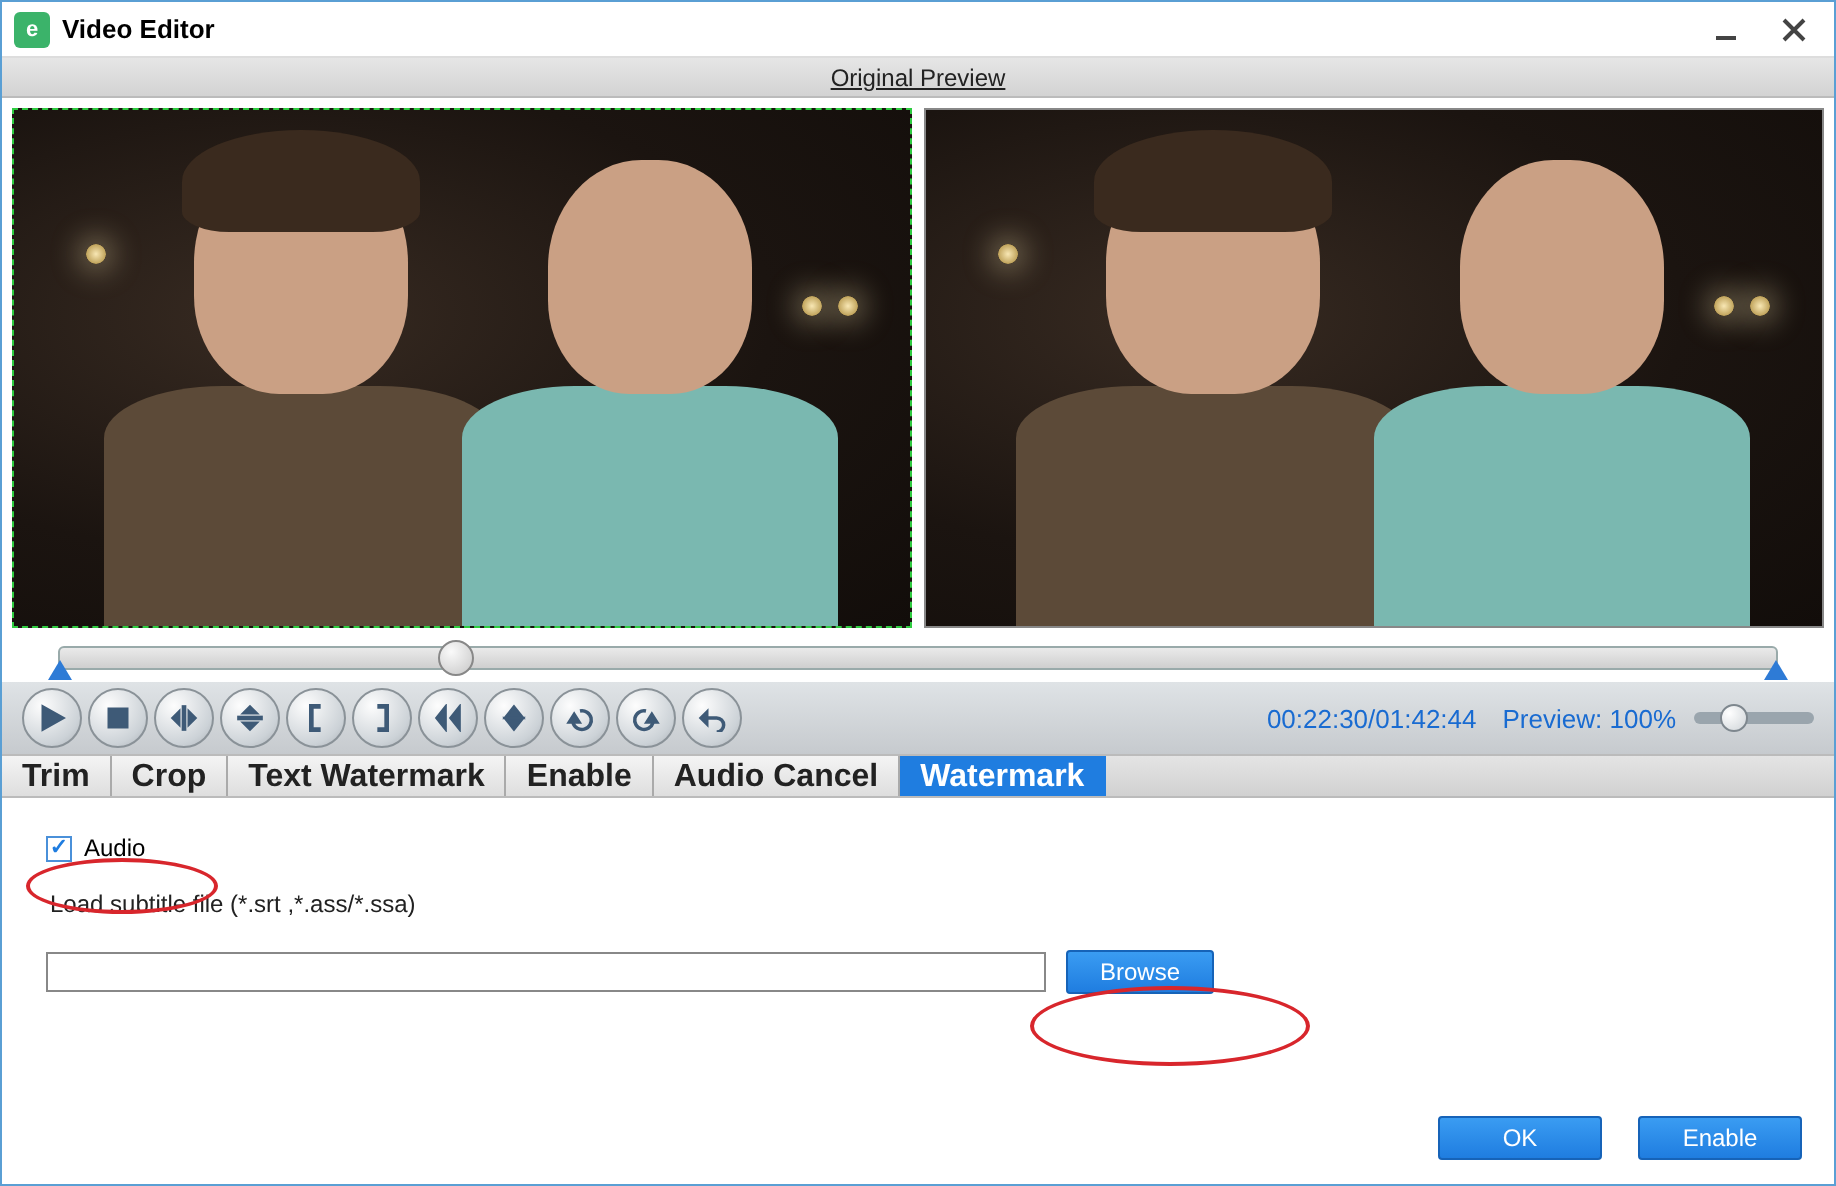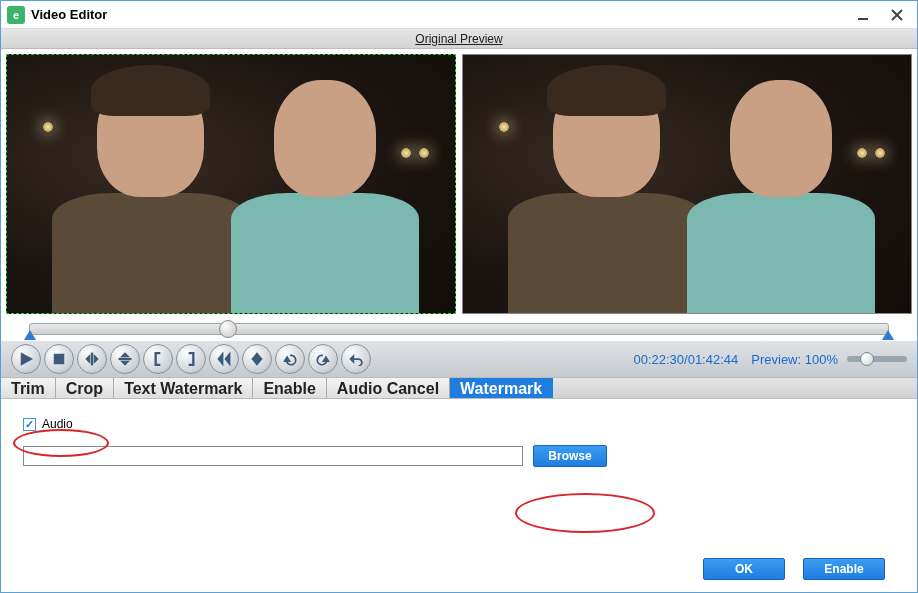--- a/index.html
+++ b/index.html
@@ -45,22 +45,22 @@
   .tabs { height: 22px; background: linear-gradient(#e4e4e4,#d1d1d1); display: flex; border-top: 1px solid #bbb; border-bottom: 1px solid #bbb; }
   .tab { padding: 0 10px; line-height: 21px; font-size: 16px; color: #222; border-right: 1px solid #aaa; background: linear-gradient(#f4f4f4,#dedede); cursor: pointer; font-weight: bold; }
   .tab.active { background: #1f7de0; color: #fff; border-right: 1px solid #1f7de0; }
   .tab-content { flex: 1; padding: 18px 22px; position: relative; }
   .enable-row { display: flex; align-items: center; gap: 6px; margin-bottom: 14px; }
   .checkbox { width: 13px; height: 13px; border: 1px solid #4a90d9; background: #fff; display: inline-flex; align-items: center; justify-content: center; }
   .checkbox.checked::after { content: "✓"; font-size: 11px; color: #1f7de0; font-weight: bold; line-height: 1; }
   .load-label { margin: 6px 0 16px 2px; font-size: 12px; color: #222; }
   .file-row { display: flex; align-items: center; gap: 10px; }
   .file-input { width: 500px; height: 20px; border: 1px solid #888; background: #fff; padding: 0 4px; font-size: 12px; }
-  .btn { height: 22px; min-width: 74px; padding: 0 14px; background: linear-gradient(#3a9cf2,#1f7de0); border: 1px solid #1663b8; color: #fff; font-size: 12px; border-radius: 2px; cursor: pointer; display: inline-flex; align-items: center; justify-content: center; font-weight: bold; }
-  .dialog-buttons { position: absolute; right: 32px; bottom: 12px; display: flex; gap: 18px; align-items: flex-end; }
+  .btn { height: 22px; min-width: 74px; padding: 0 14px; background: linear-gradient(#3a9cf2,#1f7de0); border: 1px solid #1663b8; color: #fff; font-size: 12px; border-radius: 2px; cursor: pointer; display: inline-flex; align-items: center; justify-content: center; }
+  .dialog-buttons { position: absolute; right: 16px; bottom: 12px; display: flex; gap: 18px; align-items: flex-end; }
   
   .anno { position: absolute; border: 2px solid #d8262c; border-radius: 50%; pointer-events: none; }
   .anno.enable { left: 12px; top: 428px; width: 96px; height: 28px; }
   .anno.browse { left: 514px; top: 492px; width: 140px; height: 40px; }
 </style>
 </head>
 <body>
 
 <div class="window">
 
@@ -211,20 +211,21 @@
     <div class="tab">Enable</div>
     <div class="tab">Audio Cancel</div>
     <div class="tab active">Watermark</div>
   </div>
 
   <div class="tab-content">
     <div class="enable-row">
       <span class="checkbox checked"></span>
       <span>Audio</span>
     </div>
+    <div class="load-label">Load subtitle file (*.srt ,*.ass/*.ssa)</div>
     <div class="file-row">
       <input class="file-input" type="text" value="" style="">
       <button class="btn">Browse</button>
     </div>
   </div>
 
   <div class="dialog-buttons">
     <button class="btn" style="min-width:82px">OK</button>
     <button class="btn" style="min-width:82px">Enable</button>
   </div>

